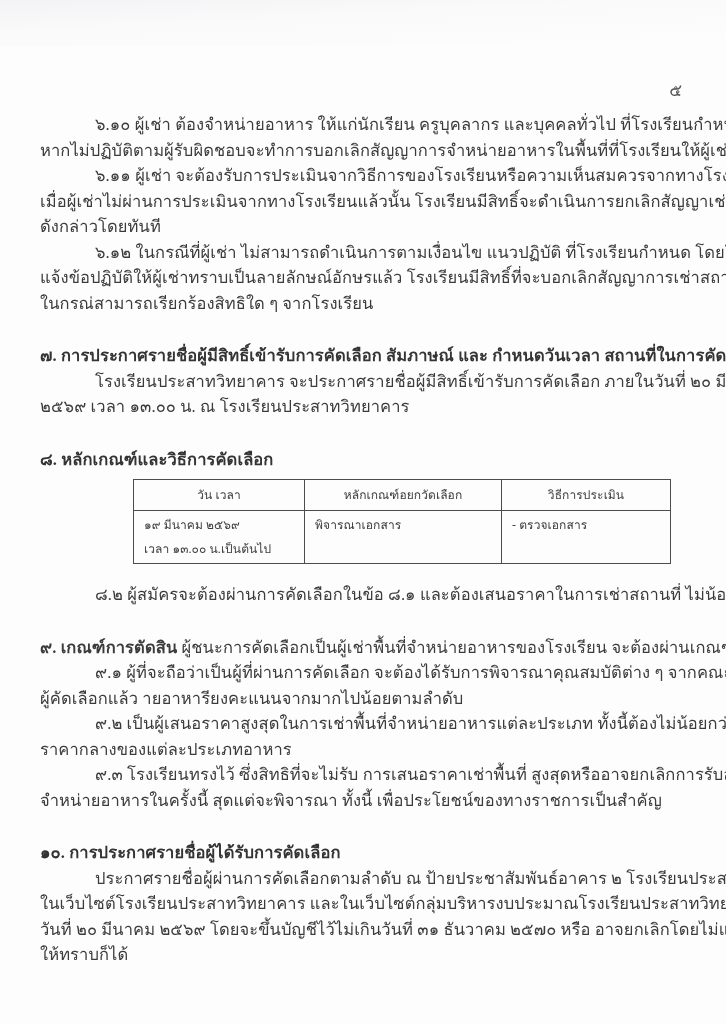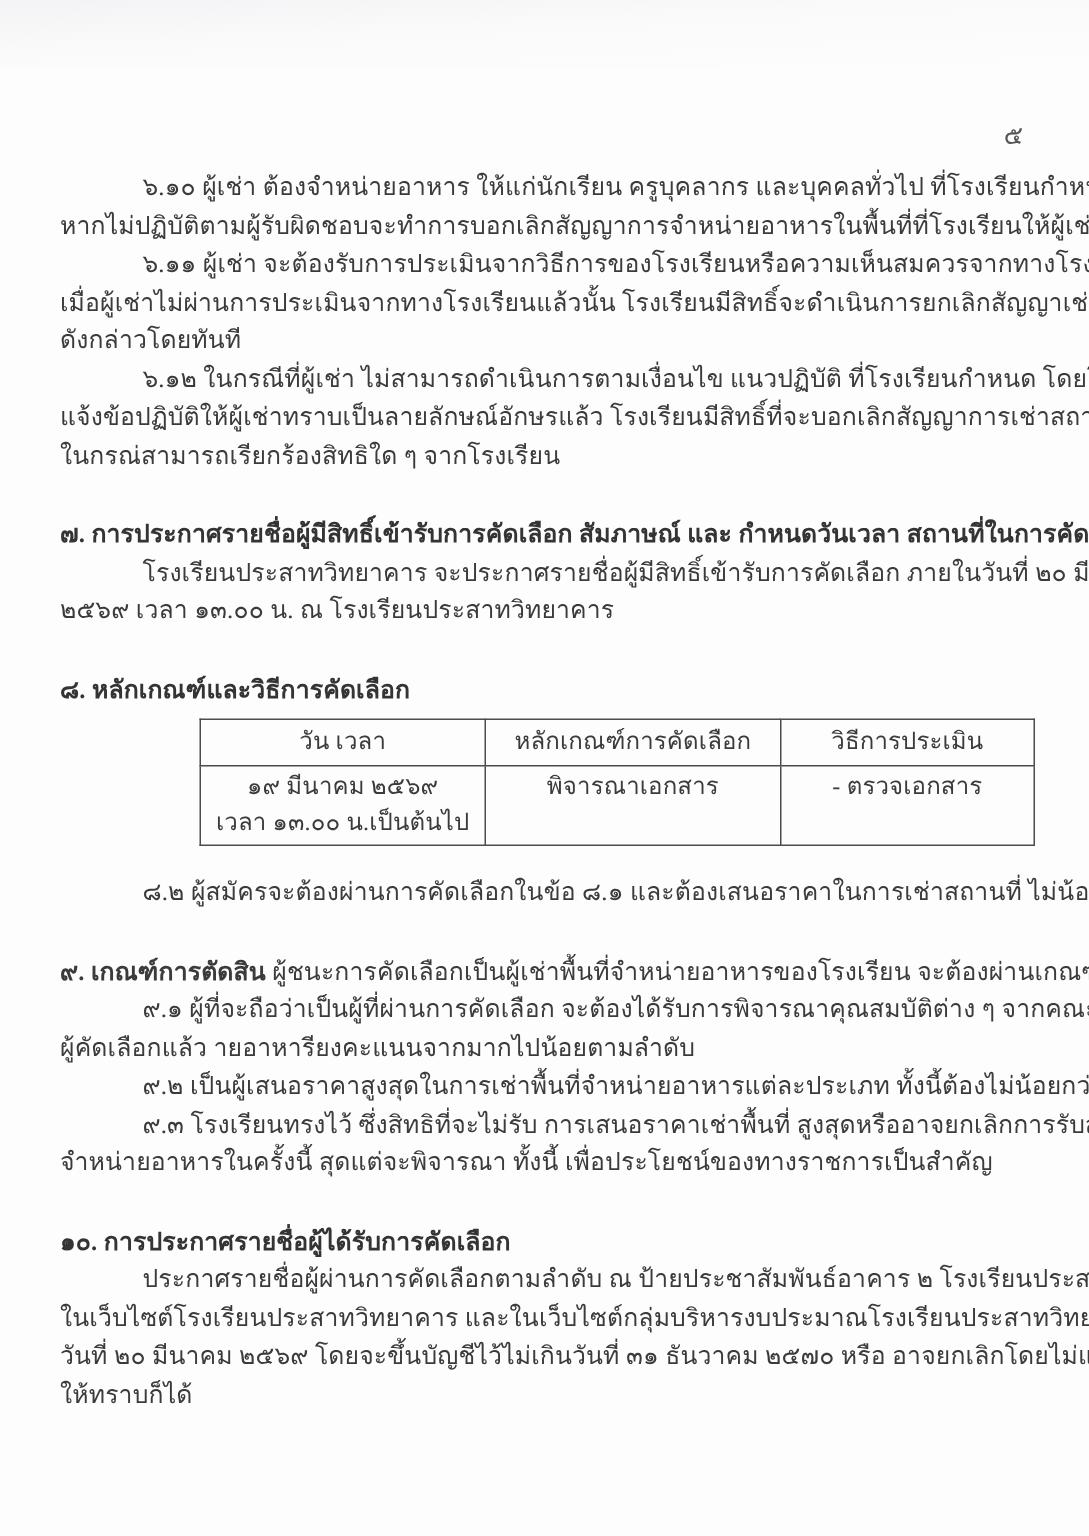--- a/index.html
+++ b/index.html
@@ -44,31 +44,31 @@
   .line { white-space: nowrap; }
   .indent { padding-left: 55px; }
   .heading { font-weight: bold; color: #343434; }
   .sec-gap { margin-top: 27px; }
   .small-gap { margin-top: 18px; }
   .inline-bold { font-weight: bold; }
 
   table.criteria-table {
     border-collapse: collapse;
     margin: 7px 0 4px 93px;
-    font-size: 16px;
+    font-size: 12px;
     line-height: 24px;
     color: #3b3b3b;
   }
   table.criteria-table th,
   table.criteria-table td {
     border: 1.6px solid #4c4c4c;
     padding: 2px 10px;
     font-weight: normal;
     vertical-align: top;
-    text-align: center;
+    text-align: left;
   }
   table.criteria-table th { text-align: center; padding: 3px 10px; }
   .col-date     { width: 150px; }
   .col-criteria { width: 176px; }
   .col-method   { width: 148px; margin-top: 20px; }
 </style>
 </head>
 <body>
 
 <div class="photo">
@@ -101,21 +101,21 @@
       <div class="line">๒๕๖๙ เวลา ๑๓.๐๐ น. ณ โรงเรียนประสาทวิทยาคาร</div>
     </div>
 
     <div class="sec-gap">
       <div class="line heading">๘. หลักเกณฑ์และวิธีการคัดเลือก</div>
 
       <table class="criteria-table">
         <thead>
           <tr>
             <th class="col-date">วัน เวลา</th>
-            <th class="col-criteria">หลักเกณฑ์การคัดเลือก</th>
+            <th class="col-criteria">หลักเกณฑ์อยกวัดเลือก</th>
             <th class="col-method">วิธีการประเมิน</th>
           </tr>
         </thead>
         <tbody>
           <tr>
             <td>
               <div class="line">๑๙ มีนาคม ๒๕๖๙</div>
               <div class="line">เวลา ๑๓.๐๐ น.เป็นต้นไป</div>
             </td>
             <td>พิจารณาเอกสาร</td>
@@ -130,20 +130,21 @@
     </div>
 
     <div class="sec-gap">
       <div class="line"><span class="inline-bold">๙. เกณฑ์การตัดสิน</span><span> ผู้ชนะการคัดเลือกเป็นผู้เช่าพื้นที่จำหน่ายอาหารของโรงเรียน จะต้องผ่านเกณฑ์ทั้ง ๓ ข้อ ดังนี้</span></div>
       <div>
         <div class="line indent">๙.๑ ผู้ที่จะถือว่าเป็นผู้ที่ผ่านการคัดเลือก จะต้องได้รับการพิจารณาคุณสมบัติต่าง ๆ จากคณะกรรมการ</div>
         <div class="line">ผู้คัดเลือกแล้ว ายอาหารียงคะแนนจากมากไปน้อยตามลำดับ</div>
       </div>
       <div>
         <div class="line indent">๙.๒ เป็นผู้เสนอราคาสูงสุดในการเช่าพื้นที่จำหน่ายอาหารแต่ละประเภท ทั้งนี้ต้องไม่น้อยกว่า</div>
+        <div class="line">ราคากลางของแต่ละประเภทอาหาร</div>
       </div>
       <div>
         <div class="line indent">๙.๓ โรงเรียนทรงไว้ ซึ่งสิทธิที่จะไม่รับ การเสนอราคาเช่าพื้นที่ สูงสุดหรืออาจยกเลิกการรับสมัคร</div>
         <div class="line">จำหน่ายอาหารในครั้งนี้ สุดแต่จะพิจารณา ทั้งนี้ เพื่อประโยชน์ของทางราชการเป็นสำคัญ</div>
       </div>
     </div>
 
     <div class="sec-gap">
       <div class="line heading">๑๐. การประกาศรายชื่อผู้ได้รับการคัดเลือก</div>
       <div class="line indent">ประกาศรายชื่อผู้ผ่านการคัดเลือกตามลำดับ ณ ป้ายประชาสัมพันธ์อาคาร ๒ โรงเรียนประสาทวิทยาคาร</div>

